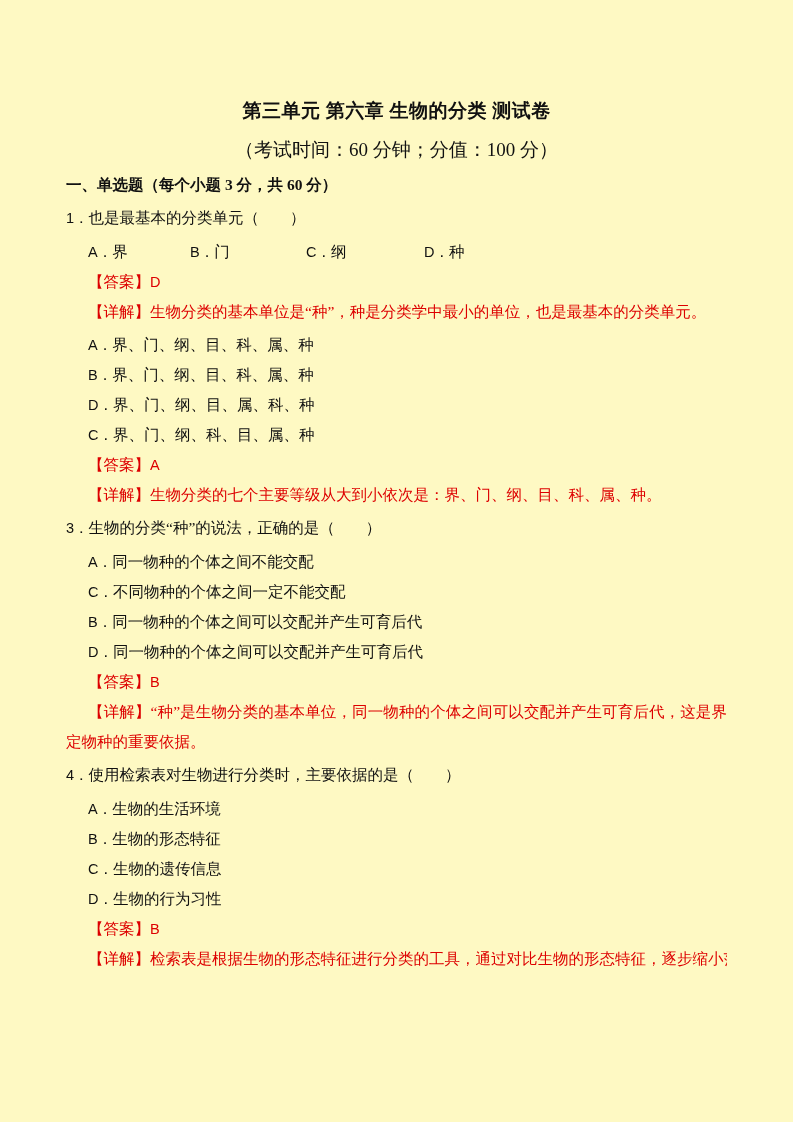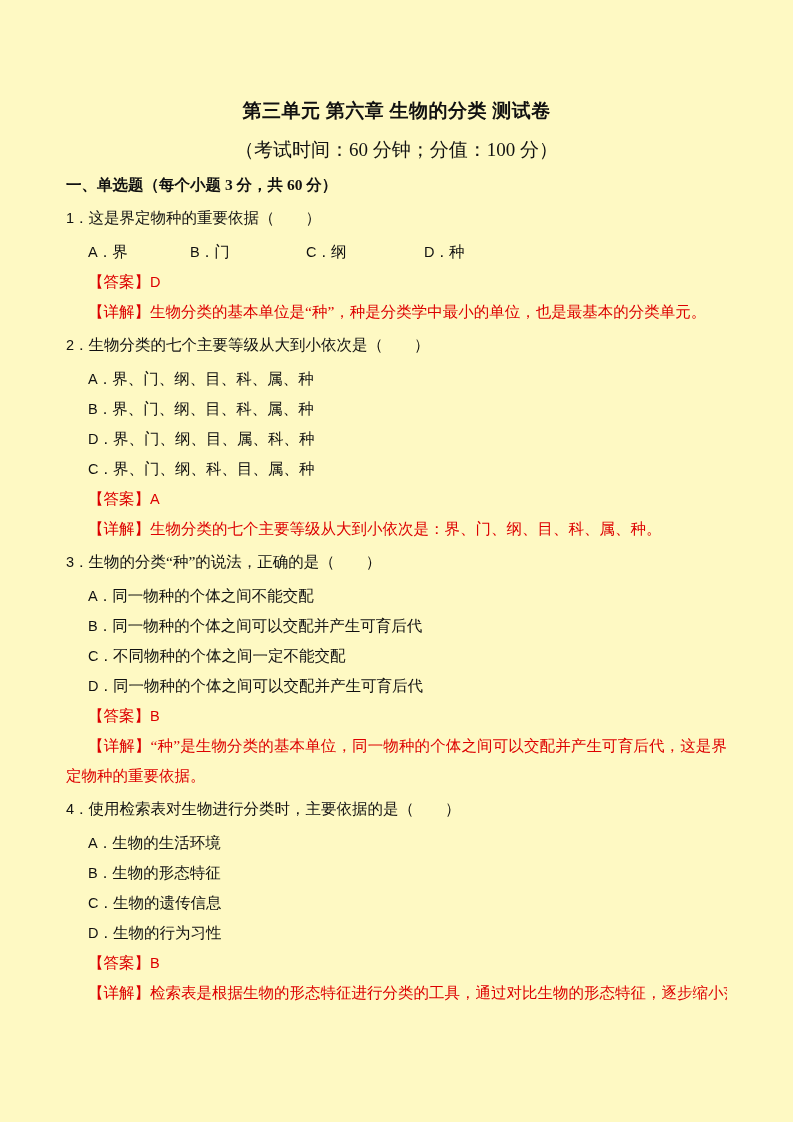--- a/index.html
+++ b/index.html
@@ -73,43 +73,42 @@
 <body>
 
 <div class="page">
   <div class="content">
 
     <div class="doc-title">第三单元 第六章 生物的分类 测试卷</div>
     <div class="doc-subtitle">（考试时间：60 分钟；分值：100 分）</div>
     <div class="section-heading">一、单选题（每个小题 3 分，共 60 分）</div>
 
     <div class="question">
-      <p class="stem"><span class="latin">1．</span><span>这是界定物种的重要依据（　　）</span></p>
+      <p class="stem"><span class="latin">1．</span><span>也是最基本的分类单元（　　）</span></p>
       <p class="options-inline">
         <span class="opt opt-a"><span class="latin">A．</span><span>界</span></span><span class="opt opt-b"><span class="latin">B．</span><span>门</span></span><span class="opt opt-c"><span class="latin">C．</span><span>纲</span></span><span class="opt"><span class="latin">D．</span><span>种</span></span>
       </p>
       <p class="answer-line"><span>【答案】</span><span class="answer-letter">D</span></p>
       <p class="explanation"><span>【详解】</span><span>生物分类的基本单位是“种”，种是分类学中最小的单位，也是最基本的分类单元。</span></p>
     </div>
 
     <div class="question">
-      <p class="stem"><span class="latin">2．</span><span>生物分类的七个主要等级从大到小依次是（　　）</span></p>
       <p class="option"><span class="latin">A．</span><span>界、门、纲、目、科、属、种</span></p>
       <p class="option"><span class="latin">B．</span><span>界、门、纲、目、科、属、种</span></p>
       <p class="option"><span class="latin">D．</span><span>界、门、纲、目、属、科、种</span></p>
       <p class="option"><span class="latin">C．</span><span>界、门、纲、科、目、属、种</span></p>
       <p class="answer-line"><span>【答案】</span><span class="answer-letter">A</span></p>
       <p class="explanation"><span>【详解】</span><span>生物分类的七个主要等级从大到小依次是：界、门、纲、目、科、属、种。</span></p>
     </div>
 
     <div class="question">
       <p class="stem"><span class="latin">3．</span><span>生物的分类“种”的说法，正确的是（　　）</span></p>
       <p class="option"><span class="latin">A．</span><span>同一物种的个体之间不能交配</span></p>
+      <p class="option"><span class="latin">C．</span><span>不同物种的个体之间一定不能交配</span></p>
       <p class="option"><span class="latin">B．</span><span>同一物种的个体之间可以交配并产生可育后代</span></p>
-      <p class="option"><span class="latin">C．</span><span>不同物种的个体之间一定不能交配</span></p>
       <p class="option"><span class="latin">D．</span><span>同一物种的个体之间可以交配并产生可育后代</span></p>
       <p class="answer-line"><span>【答案】</span><span class="answer-letter">B</span></p>
       <p class="explanation"><span>【详解】</span><span>“种”是生物分类的基本单位，同一物种的个体之间可以交配并产生可育后代，这是界定物种的重要依据。</span></p>
     </div>
 
     <div class="question">
       <p class="stem"><span class="latin">4．</span><span>使用检索表对生物进行分类时，主要依据的是（　　）</span></p>
       <p class="option"><span class="latin">A．</span><span>生物的生活环境</span></p>
       <p class="option"><span class="latin">B．</span><span>生物的形态特征</span></p>
       <p class="option"><span class="latin">C．</span><span>生物的遗传信息</span></p>

